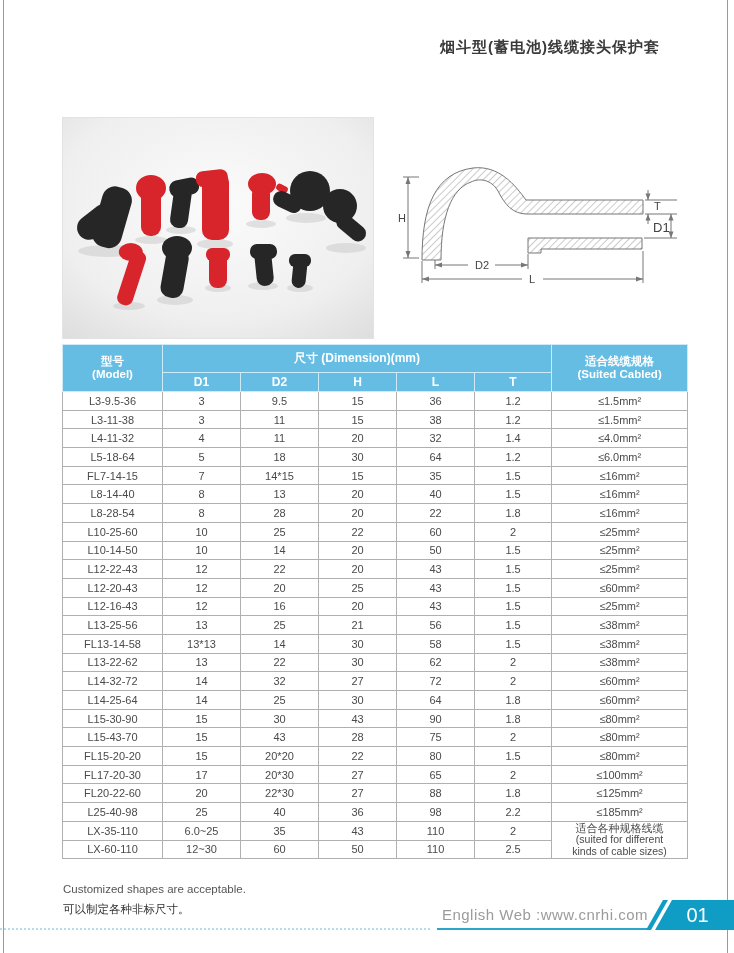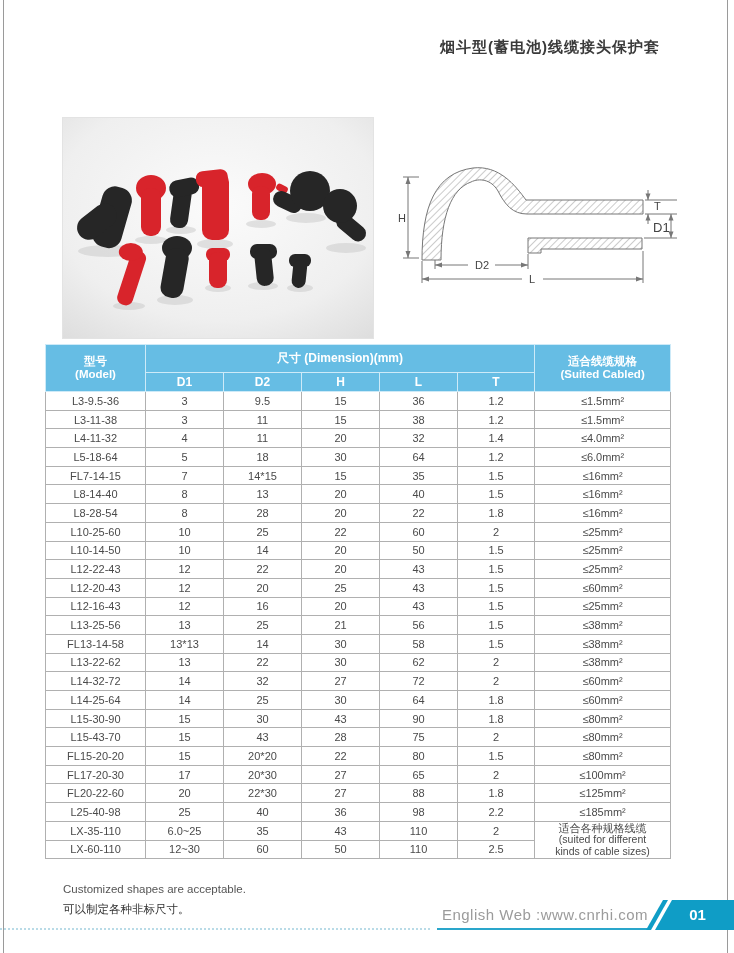--- a/index.html
+++ b/index.html
@@ -12,21 +12,21 @@
             font-size:15px;font-weight:bold;color:#3a3a3a;letter-spacing:1px;}
   .cyan-bar{position:absolute;top:63px;left:0;width:699px;height:14px;background:#0f9dc6;}
   .cyan-bar .en{display:block;text-align:right;padding-right:39px;font-size:11px;
                 line-height:14px;color:#ffffff;letter-spacing:.5px;}
   .photo{position:absolute;left:62px;top:117px;width:310px;height:220px;
          border:1px solid #e3e3e3;}
   .photo svg{display:block;}
   .diagram{position:absolute;left:395px;top:147px;width:290px;height:150px;}
   .dim-label{font-size:11px;fill:#444;}
   .dim-label-big{font-size:13px;fill:#444;}
-  table.spec{position:absolute;left:45px;top:344px;width:625px;border-collapse:collapse;
+  table.spec{position:absolute;left:62px;top:344px;width:625px;border-collapse:collapse;
              table-layout:fixed;border:1px solid #9e9e9e;}
   table.spec thead th{background:#66bde4;color:#ffffff;font-weight:bold;
              border:1px solid #cdeaf8;font-size:12px;padding:1px 0;}
   table.spec thead tr.r1 th{height:25px;}
   table.spec thead tr.r2 th{height:16px;font-size:12px;}
   table.spec thead .two-line div{line-height:13px;font-size:11.5px;}
   table.spec tbody td{border:1px solid #b0b0b0;text-align:center;color:#4a4a4a;
              font-size:11px;height:17.7px;padding:0;background:#fff;line-height:12px;}
   td.suited-merged div{line-height:11.5px;font-size:10.5px;color:#4a4a4a;}
   td.suited-merged div.zh{font-size:11px;}
@@ -36,21 +36,21 @@
   .footer-dotted{position:absolute;left:0;top:928px;width:430px;height:0;
                  border-top:2px dotted #b9dbe7;}
   .footer-web{position:absolute;top:906px;left:420px;width:228px;text-align:right;
               font-size:15px;color:#9b9b9b;letter-spacing:.5px;}
   .footer-underline{position:absolute;top:928px;left:437px;width:212px;height:2px;
                     background:#2aa6cb;}
   .footer-sliver{position:absolute;top:900px;left:646px;width:22px;height:30px;
                  background:#0f9dc6;clip-path:polygon(17px 0,22px 0,5px 100%,0 100%);}
   .footer-page{position:absolute;top:900px;left:655px;width:79px;height:30px;
                background:#0f9dc6;clip-path:polygon(17px 0,100% 0,100% 100%,0 100%);
-               color:#fff;font-size:15px;font-weight:bold;line-height:30px;
+               color:#fff;font-size:20px;font-weight:normal;line-height:30px;
                text-align:center;padding-left:6px;box-sizing:border-box;}
 </style>
 </head>
 <body>
 
 <div class="page">
 
   <div class="vline vline-left"></div>
   <div class="vline vline-right"></div>
 

